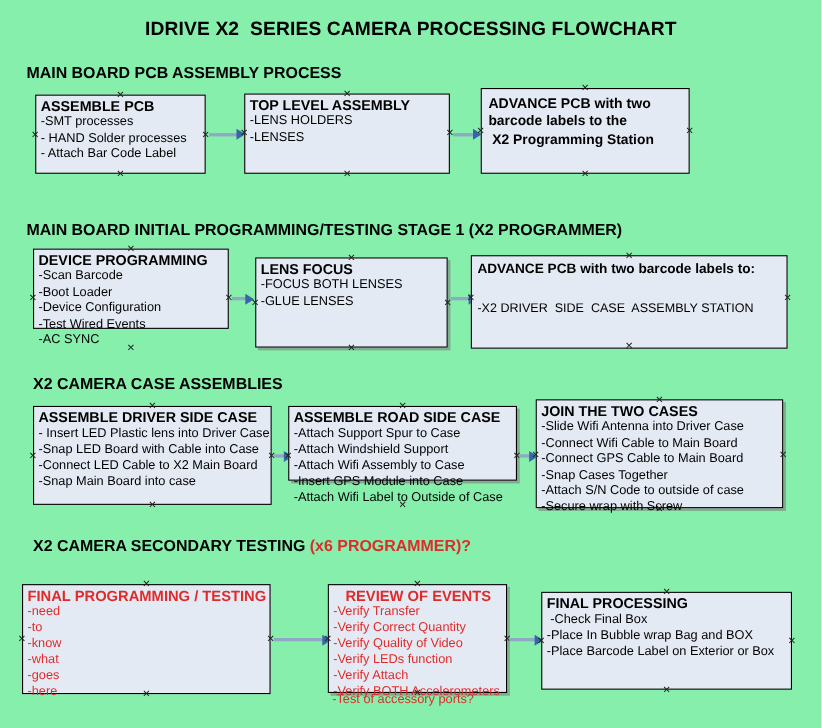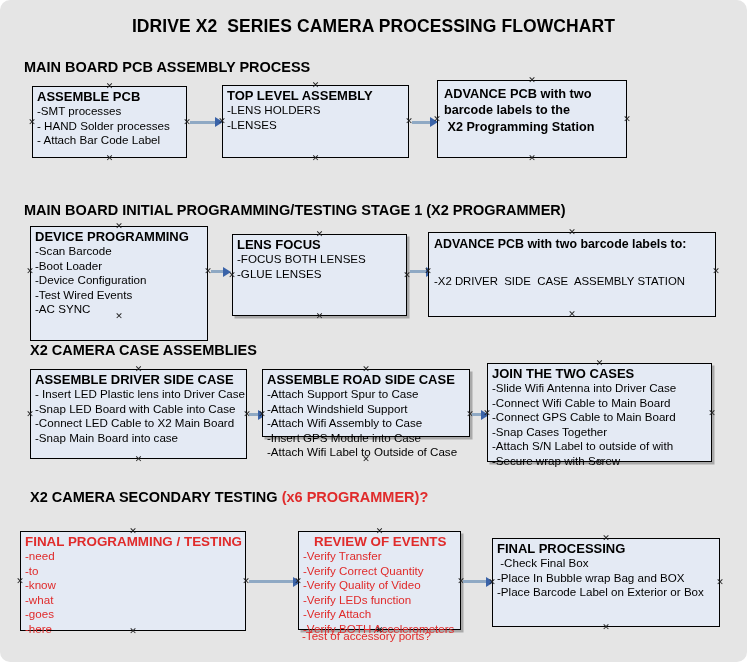--- a/index.html
+++ b/index.html
@@ -8,23 +8,22 @@
     background: #ffffff;
   }
   body {
     font-family: "Liberation Sans", sans-serif;
     -webkit-font-smoothing: antialiased;
   }
   #canvas {
     position: relative;
     width: 747px;
     height: 662px;
-    background: #e5e5e5;
+    background: #86efac;
     overflow: hidden;
-    border-radius: 10px;
   }
 
   
   .main-title {
     position: absolute;
     left: 0;
     top: 16px;
     width: 747px;
     text-align: center;
     font-size: 17.5px;
@@ -176,21 +175,21 @@
       <div class="box-line"> X2 Programming Station</div>
     </div>
   </div>
   <div class="handle" style="left:532px; top:80px;">✕</div>
   <div class="handle" style="left:532px; top:158px;">✕</div>
   <div class="handle" style="left:437px; top:119px;">✕</div>
   <div class="handle" style="left:627px; top:119px;">✕</div>
 
   <div class="section-title" style="left:24px; top:202px;">MAIN BOARD INITIAL PROGRAMMING/TESTING STAGE 1 (X2 PROGRAMMER)</div>
 
-  <div class="box" style="left:30px; top:226px; width:178px; height:115px;">
+  <div class="box" style="left:30px; top:226px; width:178px; height:73px;">
     <div class="box-inner">
       <div class="box-title">DEVICE PROGRAMMING</div>
       <div class="box-line">-Scan Barcode</div>
       <div class="box-line">-Boot Loader</div>
       <div class="box-line">-Device Configuration</div>
       <div class="box-line">-Test Wired Events</div>
       <div class="box-line">-AC SYNC</div>
     </div>
   </div>
   <div class="handle" style="left:119px; top:226px;">✕</div>
@@ -264,21 +263,21 @@
   <div class="conn" style="left:472px; top:413px; width:11px;"></div>
   <div class="conn-head" style="left:481px; top:409.5px;"></div>
 
   <div class="box shadowed" style="left:487px; top:363px; width:225px; height:99px;">
     <div class="box-inner">
       <div class="box-title">JOIN THE TWO CASES</div>
       <div class="box-line">-Slide Wifi Antenna into Driver Case</div>
       <div class="box-line">-Connect Wifi Cable to Main Board</div>
       <div class="box-line">-Connect GPS Cable to Main Board</div>
       <div class="box-line">-Snap Cases Together</div>
-      <div class="box-line">-Attach S/N Label to outside of with</div>
+      <div class="box-line">-Attach S/N Code to outside of case</div>
       <div class="box-line">-Secure wrap with Screw</div>
     </div>
   </div>
   <div class="handle" style="left:599.5px; top:363px;">✕</div>
   <div class="handle" style="left:599.5px; top:462px;">✕</div>
   <div class="handle" style="left:487px; top:413px;">✕</div>
   <div class="handle" style="left:712px; top:413px;">✕</div>
 
   <div class="section-title" style="left:30px; top:489px;"><span>X2 CAMERA SECONDARY TESTING </span><span class="accent">(x6 PROGRAMMER)?</span></div>
 

